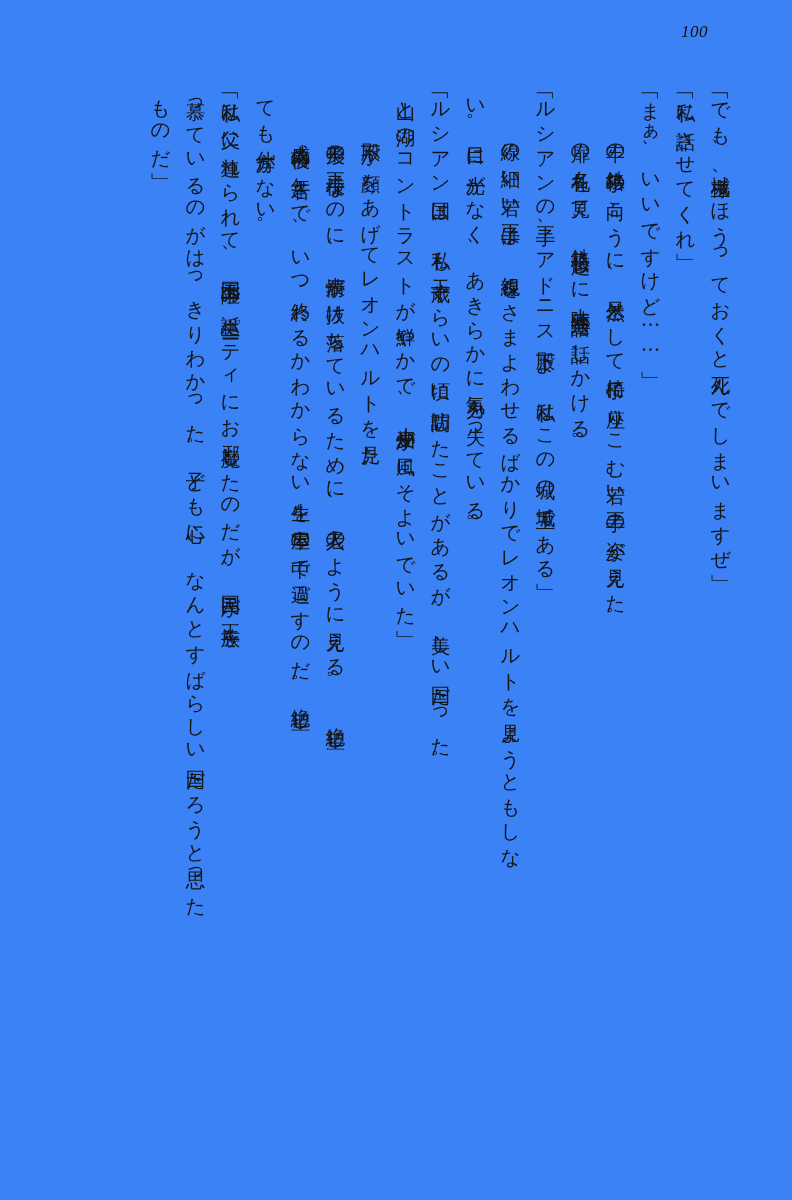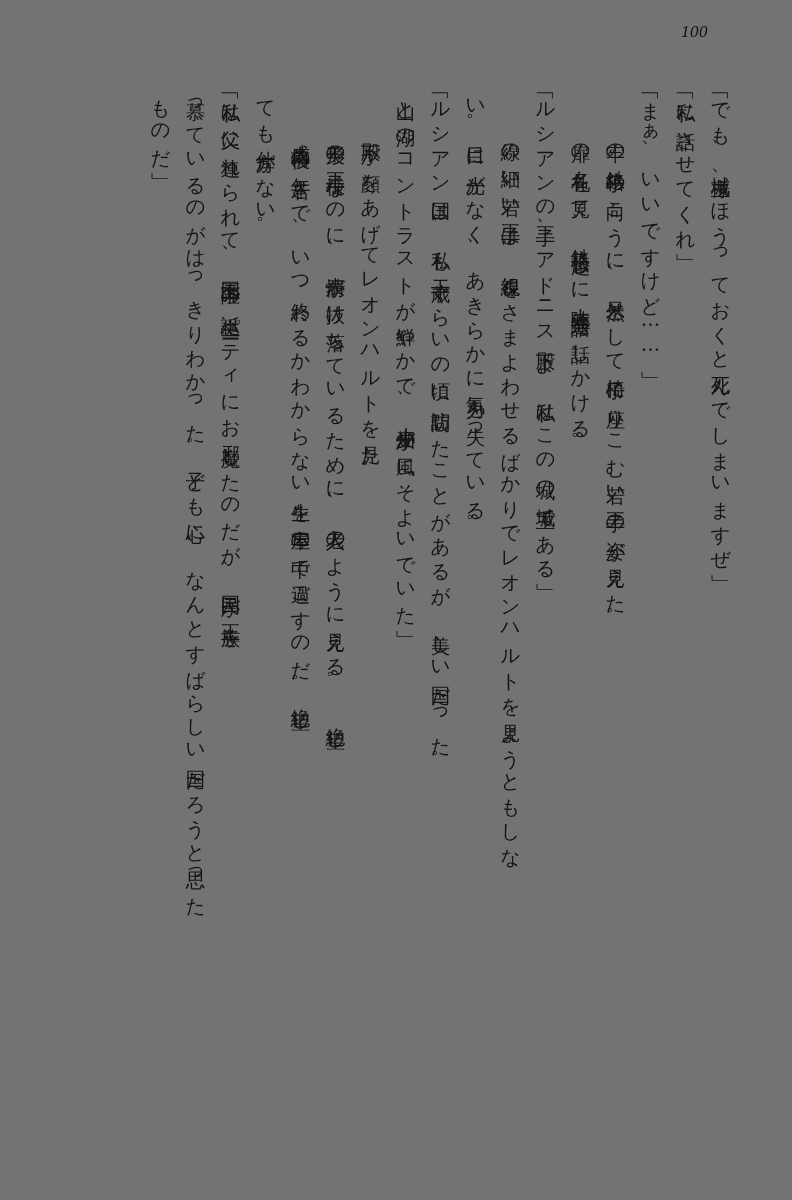--- a/index.html
+++ b/index.html
@@ -11,21 +11,21 @@
     width: 792px;
     height: 1200px;
     overflow: hidden;
     font-family: "Liberation Serif", "DejaVu Serif", serif;
     color: #1a1a1a;
   }
   .page {
     position: relative;
     width: 792px;
     height: 1200px;
-    background: #737373;
+    background: #3b82f6;
     box-sizing: border-box;
   }
   .page-number {
     position: absolute;
     top: 22px;
     right: 84px;
     font-size: 17px;
     font-style: italic;
     font-family: "Liberation Serif", "DejaVu Serif", serif;
     color: #111;

